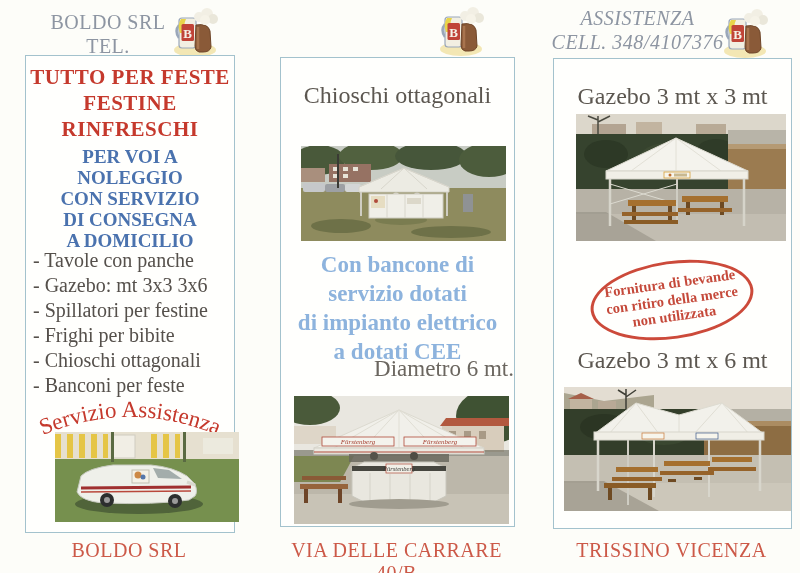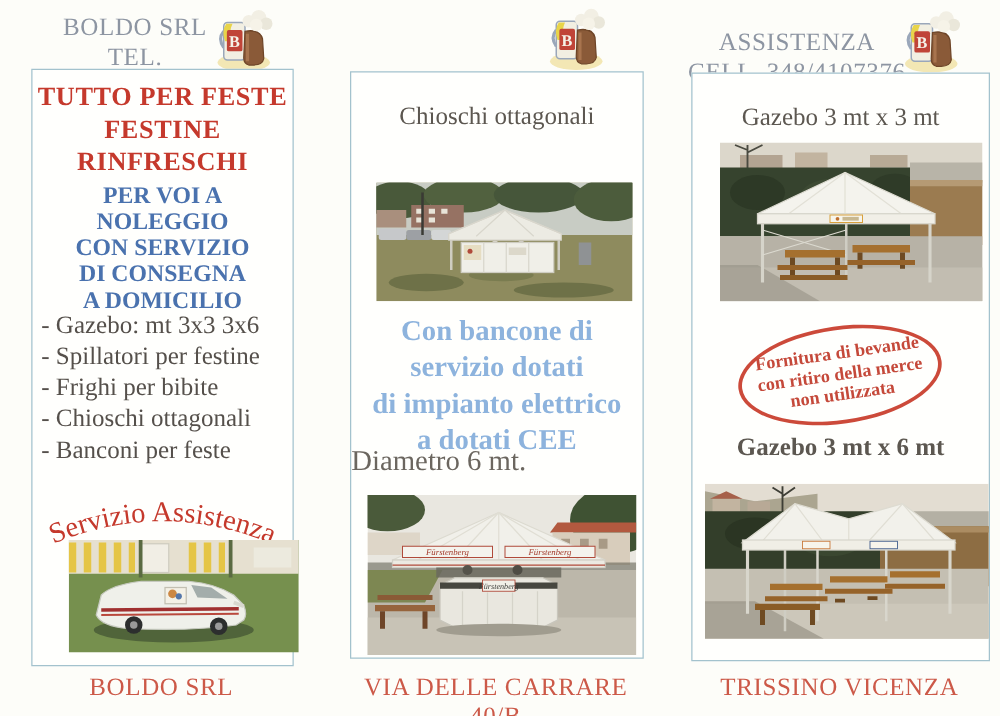--- a/index.html
+++ b/index.html
@@ -4,23 +4,23 @@
 <style>
   html,body{margin:0;padding:0;}
   body{width:800px;height:573px;background:#fdfdf9;font-family:"Liberation Serif",serif;position:relative;overflow:hidden;}
   .page{position:absolute;inset:0;padding-left:24px;}
   .abs{position:absolute;}
   .hdr{color:#8d95a2;font-size:20px;line-height:24px;text-align:center;letter-spacing:.5px;}
   .panel{position:absolute;border:1px solid #a3c2cd;background:#fffffd;}
   .red-head{color:#c5392c;font-family:"Liberation Sans",sans-serif;font-weight:bold;font-size:21px;line-height:26px;text-align:center;letter-spacing:.5px;}
   .blue-head{color:#4a72ae;font-weight:bold;font-size:19px;line-height:21px;text-align:center;}
   .item-list{color:#55504b;font-size:20px;line-height:25px;text-align:left;padding-left:7px;}
-  .c-title{color:#5c5750;font-size:20px;text-align:center;}
+  .c-title{color:#5c5750;font-size:24px;text-align:center;}
   .c-desc{color:#8db3dd;font-size:23px;line-height:29px;text-align:center;}
-  .c-diam{color:#6b665f;font-size:23px;text-align:left;}
+  .c-diam{color:#6b665f;font-size:23px;text-align:right;}
   .caption{color:#cc5948;font-size:20px;text-align:center;letter-spacing:.5px;}
   .photo{position:absolute;display:block;}
   .ovalwrap{position:absolute;transform:rotate(-8deg);}
   .oval{border:3px solid #cc4a3a;border-radius:50%;width:158px;height:72px;display:flex;flex-direction:column;justify-content:center;align-items:center;}
   .oval div{color:#c5493a;font-weight:bold;font-size:14.5px;line-height:16.5px;white-space:nowrap;}
   svg text{font-family:"Liberation Serif",serif;}
 </style>
 </head>
 <body>
 
@@ -54,21 +54,21 @@
     <rect x="11.5" y="19" width="12.5" height="17" rx="1.5" fill="#c04438"></rect>
     <text x="17.5" y="32.5" font-size="13" font-weight="bold" fill="#f5f2e8" text-anchor="middle">B</text>
     <path d="M26,20 q12,-2 14,6 l1,16 q-1,5 -8,5 l-4,0 q-4,-1 -4,-6 Z" fill="#8a5a38" stroke="#6e4528" stroke-width="1"></path>
     <path d="M28,22 l0,22" stroke="#a8744e" stroke-width="2.5"></path>
     <circle cx="29" cy="12" r="5" fill="#f2efe4"></circle>
       <circle cx="37" cy="9" r="6" fill="#f2efe4"></circle>
       <circle cx="43" cy="14" r="5" fill="#eae7da"></circle>
       <circle cx="35" cy="15" r="5" fill="#f6f3e8"></circle>
   </svg>
 
-  <div class="abs hdr" style="left:550px;top:22px;width:175px;">
+  <div class="abs hdr" style="left:550px;top:6px;width:175px;font-style:italic;">
     <div>ASSISTENZA</div>
     <div>CELL. 348/4107376</div>
   </div>
 
   <svg class="abs" style="left:720px;top:6px;" width="50" height="52" viewBox="0 0 50 52">
     <ellipse cx="25" cy="45" rx="21" ry="7" fill="#f3e7b4"></ellipse>
     <path d="M9,20 Q4,26 9,33" fill="none" stroke="#9aa7ba" stroke-width="2.5"></path>
     <rect x="9" y="13" width="17" height="30" rx="3" fill="#f2efe2" stroke="#9aa7ba" stroke-width="1.2"></rect>
     <path d="M11,14 q-4,6 -1,14 l5,0 q-2,-8 1,-14 Z" fill="#e8d44a"></path>
     <rect x="11.5" y="19" width="12.5" height="17" rx="1.5" fill="#c04438"></rect>
@@ -88,20 +88,21 @@
       <div>RINFRESCHI</div>
     </div>
     <div class="abs blue-head" style="left:0;top:90px;width:208px;">
       <div>PER VOI A</div>
       <div>NOLEGGIO</div>
       <div>CON SERVIZIO</div>
       <div>DI CONSEGNA</div>
       <div>A DOMICILIO</div>
     </div>
     <div class="abs item-list" style="left:0;top:192px;width:200px;">
+      <div>- Tavole con panche</div>
       <div>- Gazebo: mt 3x3 3x6</div>
       <div>- Spillatori per festine</div>
       <div>- Frighi per bibite</div>
       <div>- Chioschi ottagonali</div>
       <div>- Banconi per feste</div>
     </div>
     <svg class="abs" style="left:0;top:336px;" width="208" height="50" viewBox="0 0 208 50">
       <path id="arcpath" d="M10,46 Q104,4 198,46" fill="none"></path>
       <text text-anchor="middle" font-size="23" fill="#c5392c">
         <textPath href="#arcpath" startOffset="50%">Servizio Assistenza</textPath>
@@ -265,21 +266,21 @@
         <rect x="144" y="88" width="4" height="13" fill="#6e4a22"></rect>
       <rect x="102" y="94" width="54" height="4" fill="#96632a"></rect>
     </svg>
     <div class="ovalwrap" style="left:36px;top:202px;">
       <div class="oval">
         <div>Fornitura di bevande</div>
         <div>con ritiro della merce</div>
         <div>non utilizzata</div>
       </div>
     </div>
-    <div class="abs c-title" style="left:0;top:288px;width:237px;font-weight:bold;">Gazebo 3 mt x 6 mt</div>
+    <div class="abs c-title" style="left:0;top:288px;width:237px;">Gazebo 3 mt x 6 mt</div>
     <svg class="photo" style="left:10px;top:328px;" width="227" height="124" viewBox="0 0 227 124">
       <rect width="227" height="124" fill="#e3ddd2"></rect>
       <polygon points="0,26 0,6 40,14 90,8 90,26" fill="#aba590"></polygon>
       <rect x="6" y="12" width="22" height="12" fill="#c2b4a0"></rect>
         <polygon points="4,12 30,12 17,6" fill="#a6604a"></polygon>
       <rect x="34" y="14" width="18" height="10" fill="#b8a996"></rect>
       <path d="M62,2 l0,22 M62,8 l-8,-5 M62,10 l10,-7" stroke="#3e3e36" stroke-width="1.5" fill="none"></path>
       <rect x="0" y="22" width="150" height="48" fill="#333e2a"></rect>
       <ellipse cx="40" cy="40" rx="24" ry="13" fill="#2b3523"></ellipse>
         <ellipse cx="100" cy="44" rx="28" ry="14" fill="#3a4730"></ellipse>

